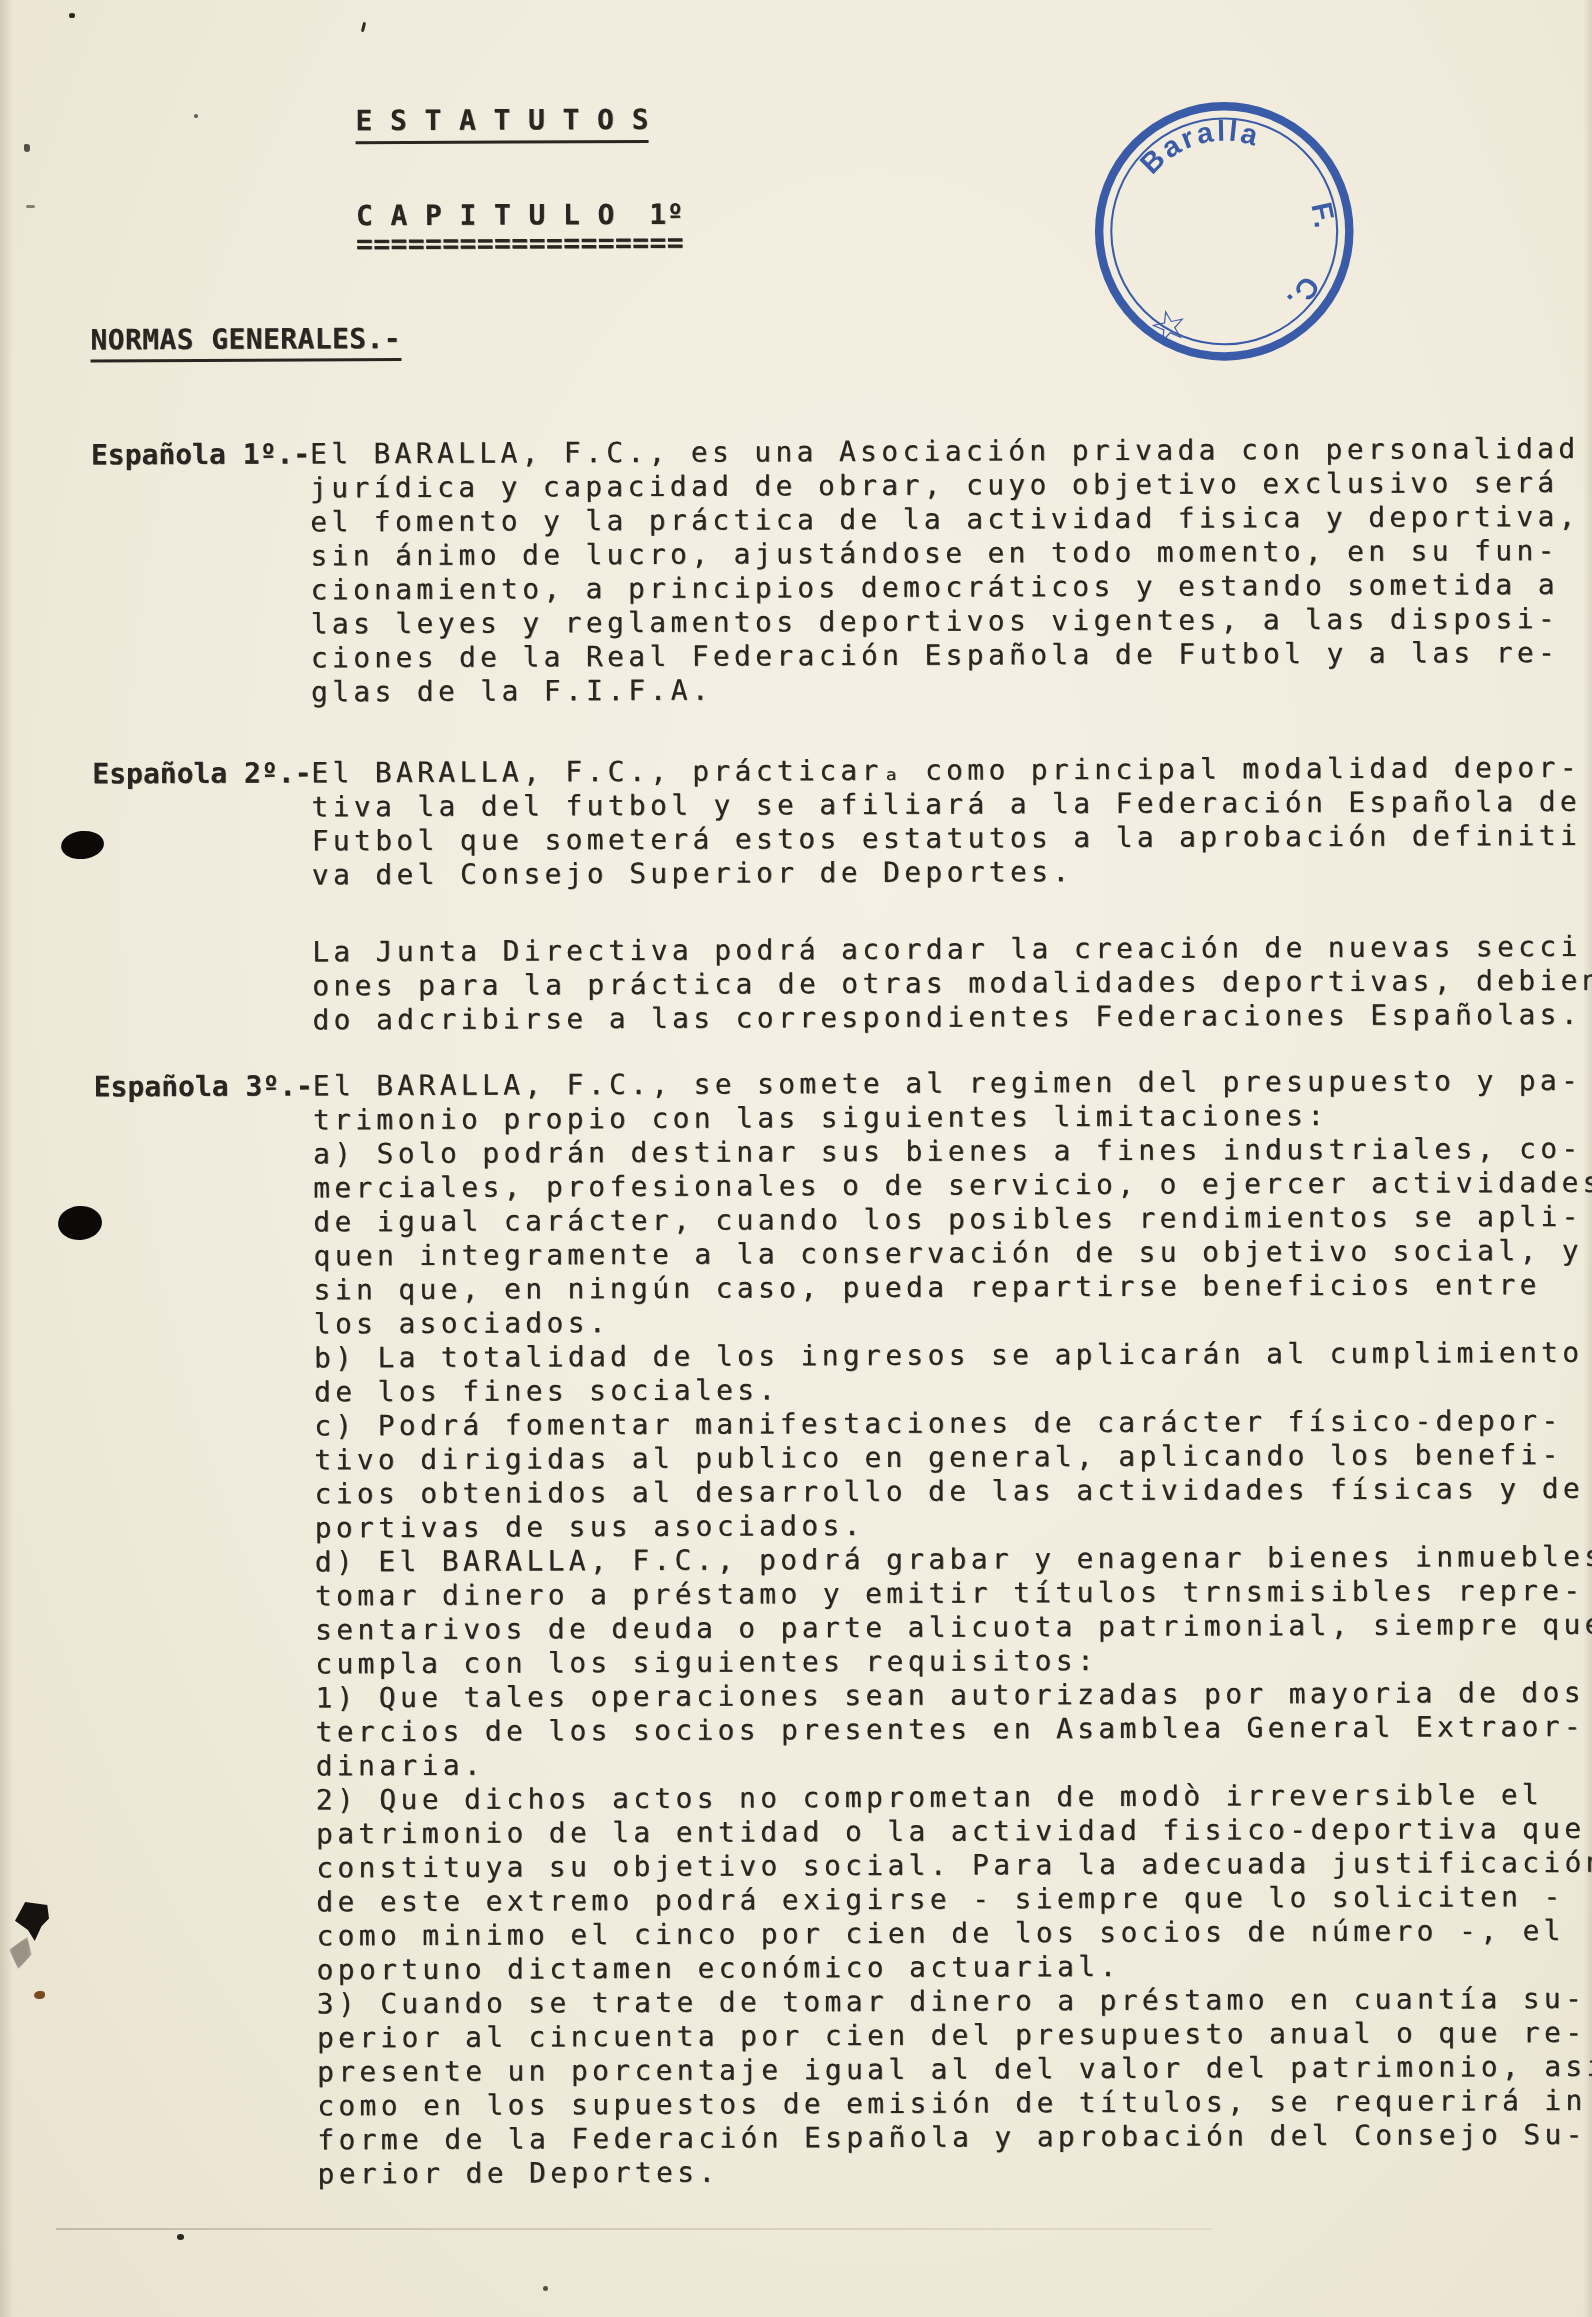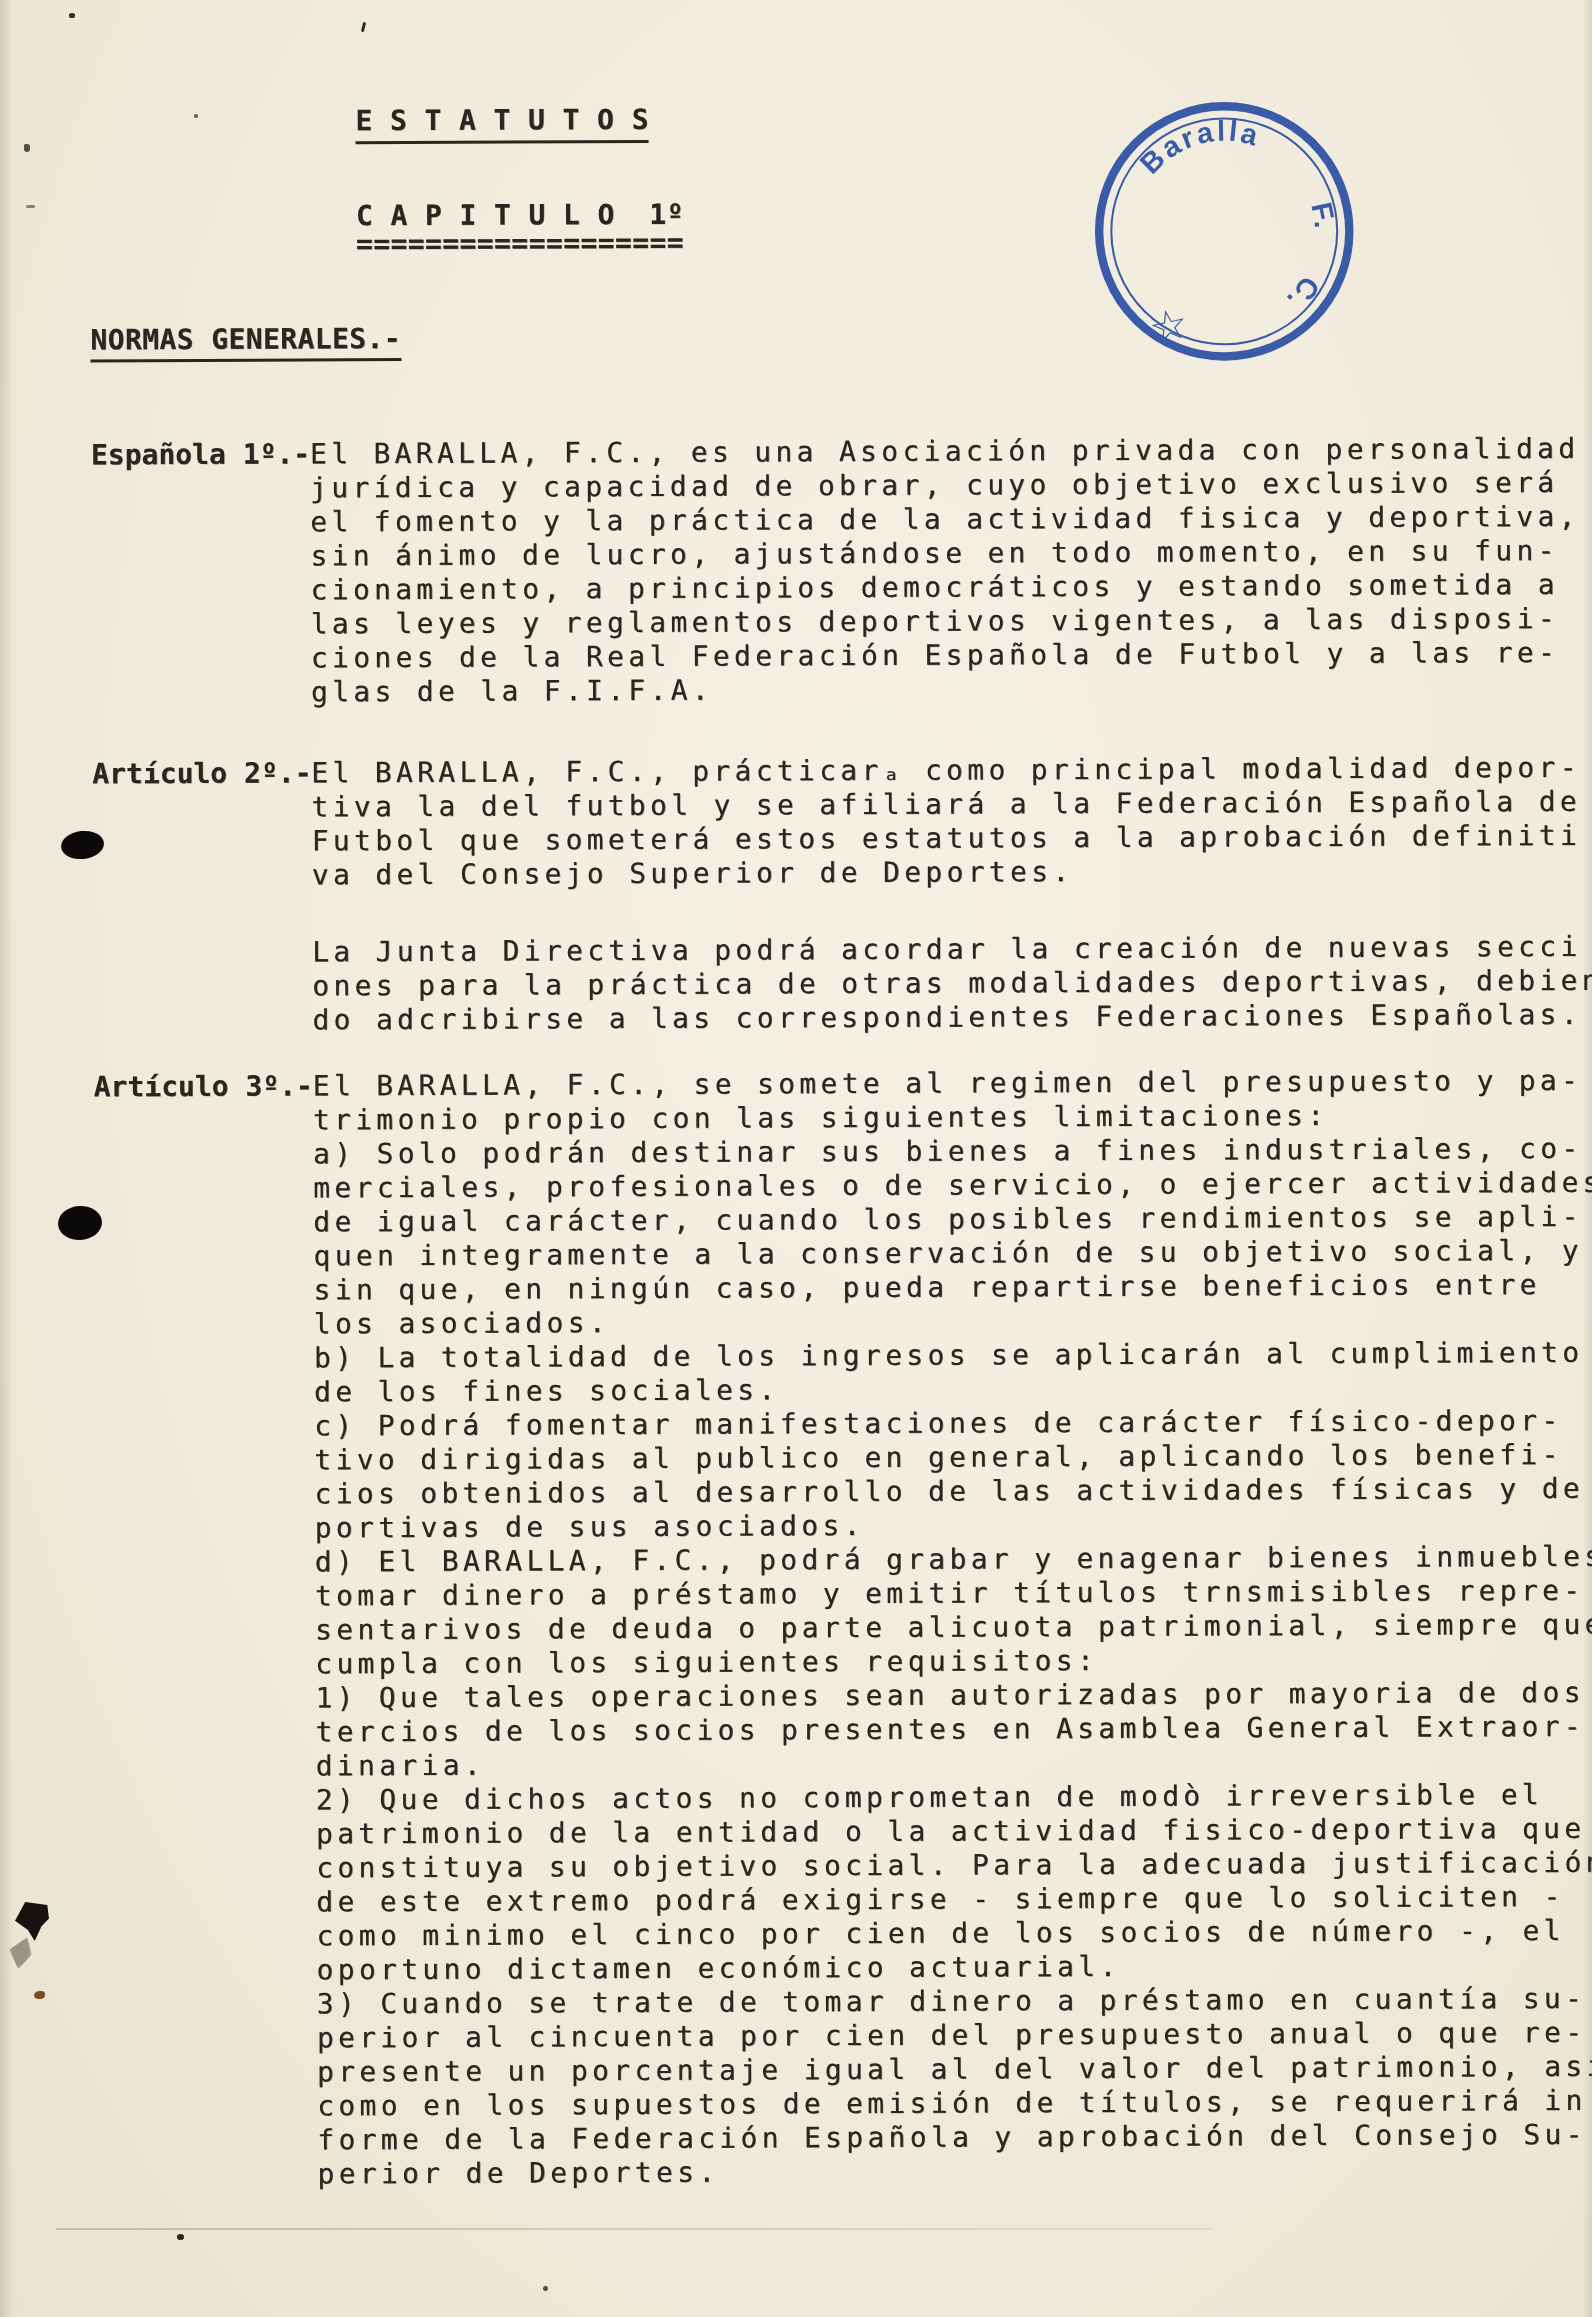--- a/index.html
+++ b/index.html
@@ -112,37 +112,37 @@
               <div class="line">el fomento y la práctica de la actividad fisica y deportiva,</div>
               <div class="line">sin ánimo de lucro, ajustándose en todo momento, en su fun-</div>
               <div class="line">cionamiento, a principios democráticos y estando sometida a</div>
               <div class="line">las leyes y reglamentos deportivos vigentes, a las disposi-</div>
               <div class="line">ciones de la Real Federación Española de Futbol y a las re-</div>
               <div class="line">glas de la F.I.F.A.</div>
             </div>
           </div>
         </div>
         <div class="article article-2">
-          <span class="art-label">Artículo 2º.-</span>
+          <span class="art-label">Española 2º.-</span>
           <div class="art-body">
             <div class="para">
               <div class="line">El BARALLA, F.C., prácticarₐ como principal modalidad depor-</div>
               <div class="line">tiva la del futbol y se afiliará a la Federación Española de</div>
               <div class="line">Futbol que someterá estos estatutos a la aprobación definiti</div>
               <div class="line">va del Consejo Superior de Deportes.</div>
             </div>
             <div class="para">
               <div class="line">La Junta Directiva podrá acordar la creación de nuevas secci</div>
               <div class="line">ones para la práctica de otras modalidades deportivas, debien</div>
               <div class="line">do adcribirse a las correspondientes Federaciones Españolas.</div>
             </div>
           </div>
         </div>
         <div class="article article-3">
-          <span class="art-label">Artículo 3º.-</span>
+          <span class="art-label">Española 3º.-</span>
           <div class="art-body">
             <div class="para">
               <div class="line">El BARALLA, F.C., se somete al regimen del presupuesto y pa-</div>
               <div class="line">trimonio propio con las siguientes limitaciones:</div>
               <div class="line">a) Solo podrán destinar sus bienes a fines industriales, co-</div>
               <div class="line">merciales, profesionales o de servicio, o ejercer actividades</div>
               <div class="line">de igual carácter, cuando los posibles rendimientos se apli-</div>
               <div class="line">quen integramente a la conservación de su objetivo social, y</div>
               <div class="line">sin que, en ningún caso, pueda repartirse beneficios entre</div>
               <div class="line">los asociados.</div>

